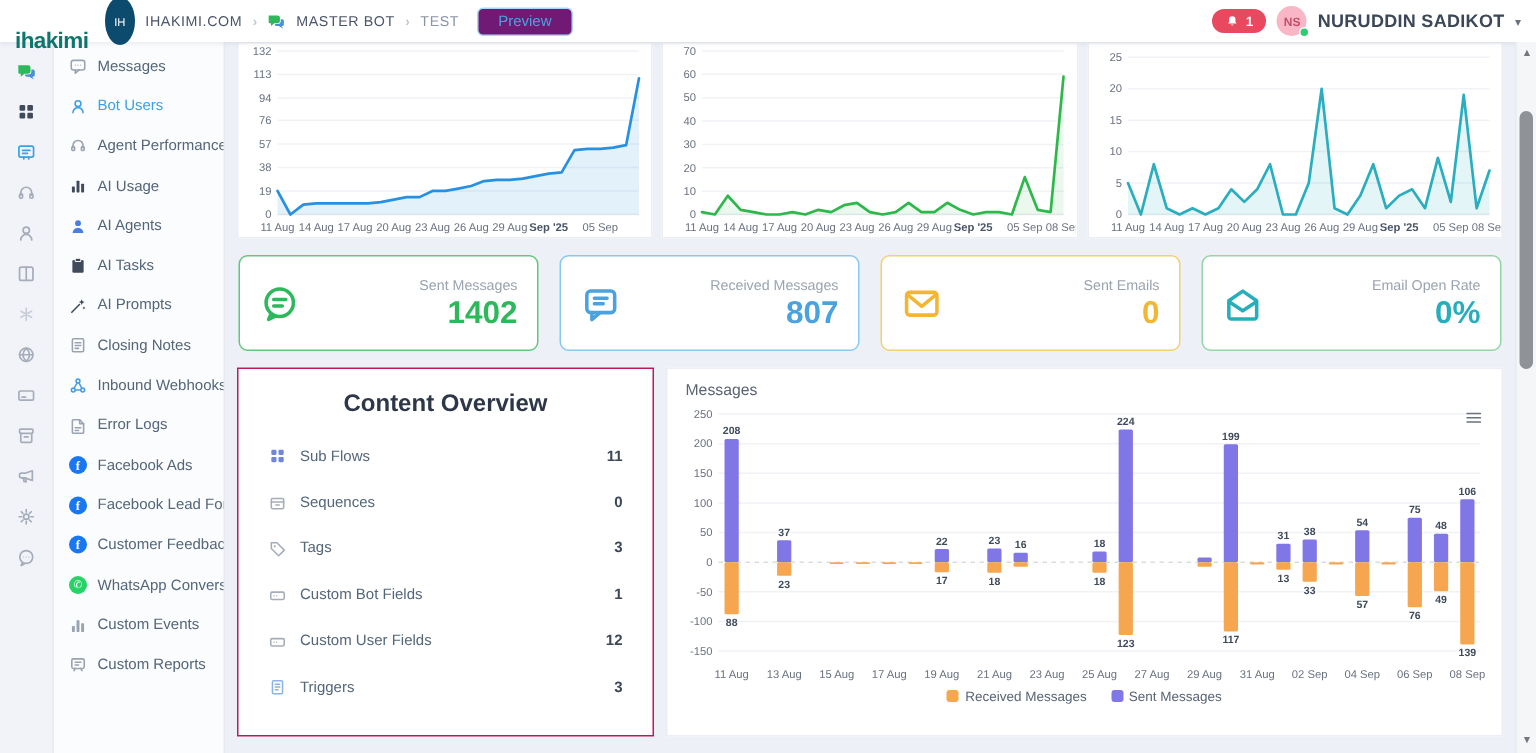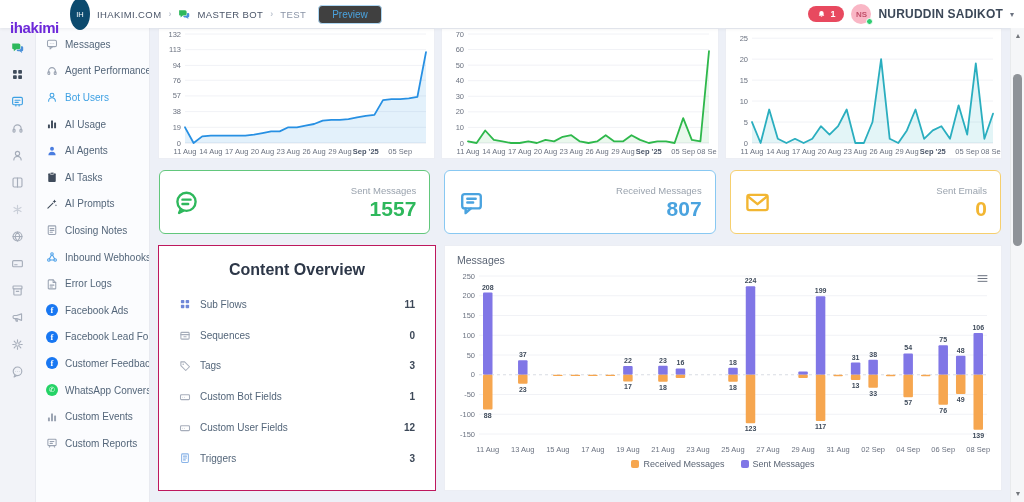--- a/index.html
+++ b/index.html
@@ -1,26 +1,26 @@
 <!DOCTYPE html>
 <html><head>
 <meta charset="utf-8">
 <style>
   * { box-sizing:border-box; margin:0; padding:0; }
   html,body { width:1024px; height:502px; overflow:hidden; }
   body { font-family:"Liberation Sans","DejaVu Sans",sans-serif; background:#edf0f7; position:relative; font-size:11px; color:#3c4858; }
 
   
   .header { position:absolute; top:0; left:0; right:0; height:28px; background:#fff; box-shadow:0 1px 3px rgba(40,50,70,.08); display:flex; align-items:center; padding:0 10px; gap:7px; z-index:10; }
-  .logo { font-weight:bold; font-size:15px; color:#6d28d9; letter-spacing:-.4px; margin-right:4px;margin-top:27px; }
+  .logo { font-weight:bold; font-size:15px; color:#0f766e; letter-spacing:-.4px; margin-right:4px;margin-top:27px; }
   .badge-ih { width:20px; height:32px; border-radius:50%; background:#0c4a6e; color:#fff; font-size:7.5px; font-weight:normal; display:flex; align-items:center; justify-content:center; flex:none; }
   .crumb { font-size:9.5px; font-weight:normal; color:#4a5568; letter-spacing:.4px; }
   .crumb.light { color:#8a94a6; }
   .sep { color:#c0c7d2; font-size:9px; font-weight:bold; }
-  .preview-btn { font-size:10px; color:#4aa3df; border:1px solid #aed7f3; border-radius:4px; padding:3px 13px; background:#404040; margin-left:5px; cursor:pointer; }
+  .preview-btn { font-size:10px; color:#4aa3df; border:1px solid #aed7f3; border-radius:4px; padding:3px 13px; background:#701a75; margin-left:5px; cursor:pointer; }
   .h-right { margin-left:auto; display:flex; align-items:center; gap:7px; }
   .notif-pill { background:#e8495f; color:#fff; border-radius:10px; font-size:9px; font-weight:bold; display:flex; gap:4px; padding:3px 9px; align-items:center; cursor:pointer; }
   .avatar { width:20px; height:20px; border-radius:50%; background:#f9b6c5; color:#c2506a; font-size:8px; font-weight:bold; display:flex; align-items:center; justify-content:center; position:relative; flex:none; }
   .avatar::after { content:''; position:absolute; width:5px; height:5px; background:#2ecc71; border-radius:50%; bottom:-1px; right:-2px; border:1px solid #fff; }
   .user-name { font-size:12px; font-weight:bold; color:#3c4858; letter-spacing:.2px; }
   .caret { font-size:8px; color:#6b7280; }
 
   
   .sidebar { position:absolute; left:0; top:28px; bottom:0; width:150px; display:flex; background:#fbfcfe; border-right:1px solid #e8eaf0; z-index:5; }
   .rail { width:36px; background:#f2f3f8; border-right:1px solid #e8eaf0; display:flex; flex-direction:column; align-items:center; padding-top:6px; }
@@ -220,42 +220,42 @@
               <rect x="2" y="3" width="12" height="8.5" rx="2"></rect>
               <path d="M5.5 11.5v3L9 11.5"></path>
               <circle cx="5.6" cy="7.2" r=".55" fill="currentColor" stroke="none"></circle>
               <circle cx="8" cy="7.2" r=".55" fill="currentColor" stroke="none"></circle>
               <circle cx="10.4" cy="7.2" r=".55" fill="currentColor" stroke="none"></circle>
             </g>
           </svg>
         </span>
         <span>Messages</span>
       </div>
+      <div class="menu-item active">
+        <span>
+          <svg class="ic" style="color:#3da0e3;width:12px;height:12px" viewBox="0 0 16 16">
+            <g fill="none" stroke="currentColor" stroke-width="1.4" stroke-linecap="round" stroke-linejoin="round">
+              <circle cx="8" cy="5.5" r="2.6"></circle>
+              <path d="M3.5 13.5a4.5 4.5 0 0 1 9 0"></path>
+            </g>
+          </svg>
+        </span>
+        <span>Bot Users</span>
+      </div>
       <div class="menu-item">
         <span>
           <svg class="ic" style="color:#9aa3b2;width:12px;height:12px" viewBox="0 0 16 16">
             <g fill="none" stroke="currentColor" stroke-width="1.4" stroke-linecap="round" stroke-linejoin="round">
               <path d="M3.5 10V8a4.5 4.5 0 0 1 9 0v2"></path>
               <rect x="2.5" y="9" width="2.5" height="3.5" rx="1"></rect>
               <rect x="11" y="9" width="2.5" height="3.5" rx="1"></rect>
             </g>
           </svg>
         </span>
         <span>Agent Performance</span>
-      </div>
-      <div class="menu-item active">
-        <span>
-          <svg class="ic" style="color:#3da0e3;width:12px;height:12px" viewBox="0 0 16 16">
-            <g fill="none" stroke="currentColor" stroke-width="1.4" stroke-linecap="round" stroke-linejoin="round">
-              <circle cx="8" cy="5.5" r="2.6"></circle>
-              <path d="M3.5 13.5a4.5 4.5 0 0 1 9 0"></path>
-            </g>
-          </svg>
-        </span>
-        <span>Bot Users</span>
       </div>
       <div class="menu-item">
         <span>
           <svg class="ic" style="color:#3f4b5b;width:12px;height:12px" viewBox="0 0 16 16">
             <g fill="none" stroke="currentColor" stroke-width="1.4" stroke-linecap="round" stroke-linejoin="round">
               <g fill="currentColor" stroke="none">
                 <rect x="2.6" y="8.5" width="2.6" height="5.2" rx=".5"></rect>
                 <rect x="6.7" y="3.3" width="2.6" height="10.4" rx=".5"></rect>
                 <rect x="10.8" y="6" width="2.6" height="7.7" rx=".5"></rect>
               </g>
@@ -469,21 +469,21 @@
   <div class="row2" id="stats">
       <div class="stat-card" style="border-color: rgb(98, 199, 124);">
         <span class="stat-icon">
           <svg class="ic" style="color:#2eb85c;width:27px;height:27px" viewBox="0 0 16 16">
             <g fill="none" stroke="currentColor" stroke-width="1.4" stroke-linecap="round" stroke-linejoin="round">
               <circle cx="8" cy="7.6" r="5.4"></circle>
               <path d="M5.6 6.3h4.8M5.6 8.9h3.4M4.6 11.9l-1 2.3 2.6-1.3"></path>
             </g>
           </svg>
         </span>
-        <span class="stat-right"><span class="stat-label" style="display:block">Sent Messages</span><span class="stat-value" style="color:#2eb85c">1557</span></span>
+        <span class="stat-right"><span class="stat-label" style="display:block">Sent Messages</span><span class="stat-value" style="color:#2eb85c">1402</span></span>
       </div>
       <div class="stat-card" style="border-color: rgb(136, 200, 242);">
         <span class="stat-icon">
           <svg class="ic" style="color:#4aa3df;width:27px;height:27px" viewBox="0 0 16 16">
             <g fill="none" stroke="currentColor" stroke-width="1.4" stroke-linecap="round" stroke-linejoin="round">
               <rect x="2.5" y="3" width="11" height="8.5" rx="1.5"></rect>
               <path d="M5.5 5.8h5M5.5 8h3.5M4.5 11.5v2.8l3.2-2.8"></path>
             </g>
           </svg>
         </span>
@@ -492,20 +492,31 @@
       <div class="stat-card" style="border-color: rgb(246, 207, 110);">
         <span class="stat-icon">
           <svg class="ic" style="color:#f2b632;width:27px;height:27px" viewBox="0 0 16 16">
             <g fill="none" stroke="currentColor" stroke-width="1.4" stroke-linecap="round" stroke-linejoin="round">
               <rect x="2" y="3.5" width="12" height="9" rx="1.2"></rect>
               <path d="M2.6 4.6L8 9l5.4-4.4"></path>
             </g>
           </svg>
         </span>
         <span class="stat-right"><span class="stat-label" style="display:block">Sent Emails</span><span class="stat-value" style="color:#f2b632">0</span></span>
+      </div>
+      <div class="stat-card" style="border-color: rgb(147, 213, 164);">
+        <span class="stat-icon">
+          <svg class="ic" style="color:#27aebc;width:27px;height:27px" viewBox="0 0 16 16">
+            <g fill="none" stroke="currentColor" stroke-width="1.4" stroke-linecap="round" stroke-linejoin="round">
+              <path d="M2.5 6.8L8 3l5.5 3.8V13a1 1 0 0 1-1 1h-9a1 1 0 0 1-1-1z"></path>
+              <path d="M3.2 7.6l4.8 3.2 4.8-3.2"></path>
+            </g>
+          </svg>
+        </span>
+        <span class="stat-right"><span class="stat-label" style="display:block">Email Open Rate</span><span class="stat-value" style="color:#27aebc">0%</span></span>
       </div>
     </div>
 
   <div class="row3">
     <div class="overview-card">
       <div class="overview-title">Content Overview</div>
       <div id="ov-list">
           <div class="ov-item">
             <span>
               <svg class="ic" style="color:#6f87d8;width:12px;height:12px" viewBox="0 0 16 16">

